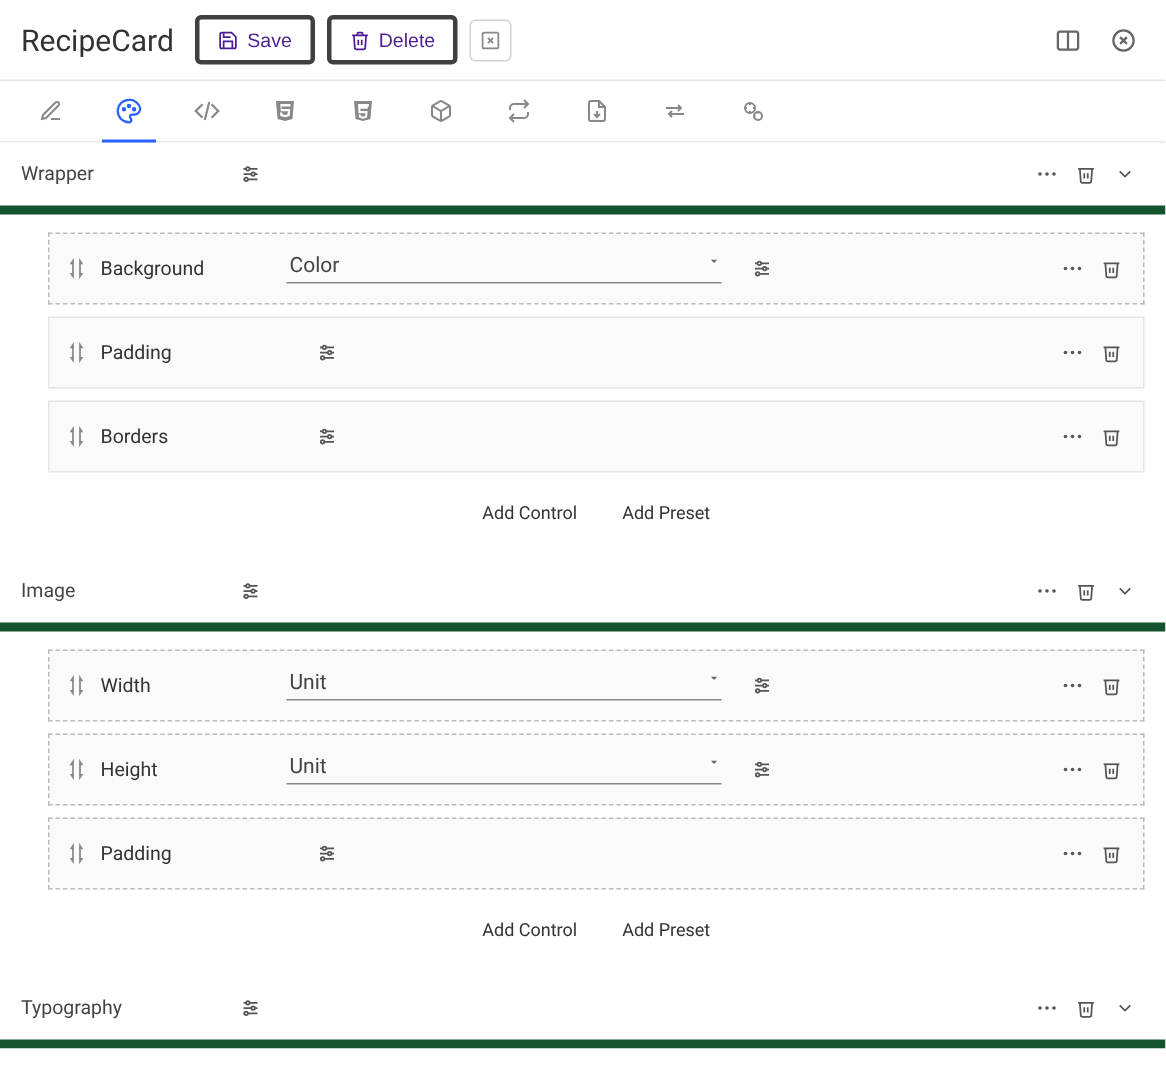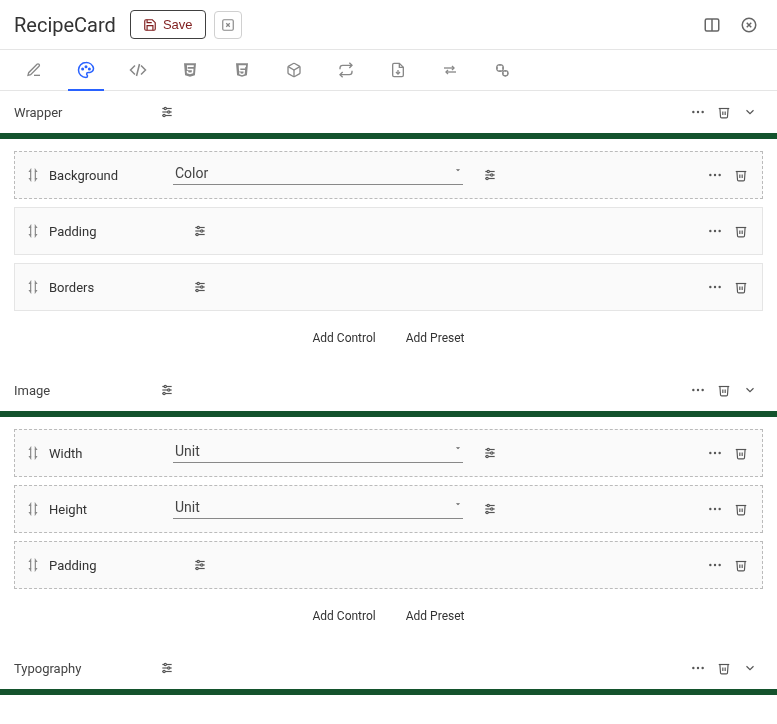--- a/index.html
+++ b/index.html
@@ -1,31 +1,31 @@
 <!DOCTYPE html>
 <html><head>
 <meta charset="utf-8">
 <style>
 * { box-sizing: border-box; margin: 0; padding: 0; }
 body { font-family: -apple-system, BlinkMacSystemFont, "Segoe UI", Roboto, Arial, sans-serif; font-size: 13px; color: #333; background: #fff; width: 777px; }
 .header { display: flex; align-items: center; padding: 10px 14px; border-bottom: 1px solid #e5e5e5; }
 .header-title { font-size: 20px; font-weight: 400; color: #333; margin-right: 14px; }
-.btn { display: inline-flex; align-items: center; gap: 6px; padding: 6px 12px; border: 1px solid #404040; border-radius: 4px; background: #fff; font-size: 13px; color: #7f1d1d; cursor: pointer; margin-right: 8px; }
+.btn { display: inline-flex; align-items: center; gap: 6px; padding: 6px 12px; border: 3px solid #404040; border-radius: 4px; background: #fff; font-size: 13px; color: #4c1d95; cursor: pointer; margin-right: 8px; }
 .icon-btn { display: inline-flex; align-items: center; justify-content: center; width: 28px; height: 28px; border: 1px solid #d0d0d0; border-radius: 4px; background: #fff; cursor: pointer; margin-right: 8px; color: #888; }
 .header-spacer { flex: 1; }
 .header-right .icon-plain { width: 28px; height: 28px; display: inline-flex; align-items: center; justify-content: center; cursor: pointer; color: #666; margin-left: 6px; }
 .tabs { display: flex; border-bottom: 1px solid #e5e5e5; padding: 0 8px; }
 .tab { width: 52px; height: 40px; display: flex; align-items: center; justify-content: center; cursor: pointer; color: #888; position: relative; }
 .tab.active { color: #2962ff; }
 .tab.active::after { content: ""; position: absolute; bottom: -1px; left: 8px; right: 8px; height: 2px; background: #2962ff; }
 .section-head { display: flex; align-items: center; padding: 8px 14px; border-bottom: 6px solid #14532d; }
 .section-title { font-size: 13px; color: #444; width: 140px; }
 .section-head .spacer { flex: 1; }
 .icon-action { width: 26px; height: 26px; display: inline-flex; align-items: center; justify-content: center; cursor: pointer; color: #555; border-radius: 3px; }
-.section-body { padding: 12px 14px 4px 14px; }
+.section-body { padding: 12px 14px 4px 32px; }
 .control-row { display: flex; align-items: center; padding: 10px 8px; margin-bottom: 8px; }
 .control-row.dashed { border: 1px dashed #bbb; background: #fafafa; }
 .control-row.solid { border: 1px solid #e5e5e5; background: #fafafa; }
 .drag-handle { width: 20px; color: #888; display: flex; justify-content: center; }
 .control-label { width: 130px; color: #333; padding-left: 6px; }
 .control-select { flex: 0 0 290px; position: relative; }
 .select-line { border-bottom: 1px solid #888; padding: 0 16px 3px 2px; font-size: 14px; color: #444; cursor: pointer; display: flex; align-items: center; min-height: 18px; }
 .select-chevron { position: absolute; right: 0; top: 0; color: #666; }
 .control-row .spacer { flex: 1; }
 svg { display: block; }
@@ -40,20 +40,31 @@
   <button class="btn">
     <span>
         <svg width="14" height="14" viewBox="0 0 24 24" fill="none" stroke="currentColor" stroke-width="2">
           <path d="M19 21H5a2 2 0 0 1-2-2V5a2 2 0 0 1 2-2h11l5 5v11a2 2 0 0 1-2 2z"></path>
           <polyline points="17 21 17 13 7 13 7 21"></polyline>
           <polyline points="7 3 7 8 15 8"></polyline>
         </svg>
       </span>
     <span>Save</span>
   </button>
+  <button class="btn">
+    <span>
+        <svg width="14" height="14" viewBox="0 0 24 24" fill="none" stroke="currentColor" stroke-width="2">
+          <polyline points="3 6 5 6 21 6"></polyline>
+          <path d="M19 6l-1 14a2 2 0 0 1-2 2H8a2 2 0 0 1-2-2L5 6"></path>
+          <path d="M10 11v6M14 11v6"></path>
+          <path d="M9 6V4a1 1 0 0 1 1-1h4a1 1 0 0 1 1 1v2"></path>
+        </svg>
+      </span>
+    <span>Delete</span>
+  </button>
   <span class="icon-btn">
     <svg width="14" height="14" viewBox="0 0 24 24" fill="none" stroke="currentColor" stroke-width="2">
         <rect x="3" y="3" width="18" height="18" rx="2"></rect>
         <line x1="9" y1="9" x2="15" y2="15"></line>
         <line x1="15" y1="9" x2="9" y2="15"></line>
       </svg>
   </span>
   <div class="header-spacer"></div>
   <div class="header-right">
     <span class="icon-plain">

